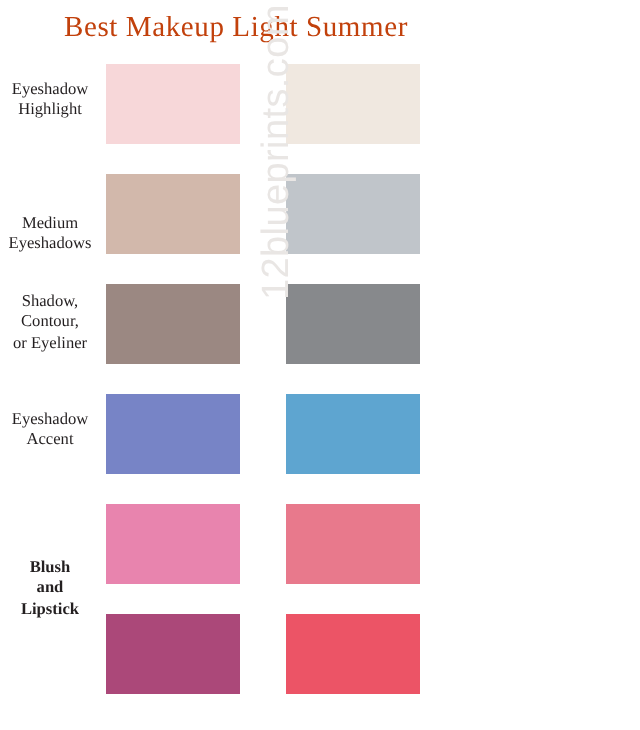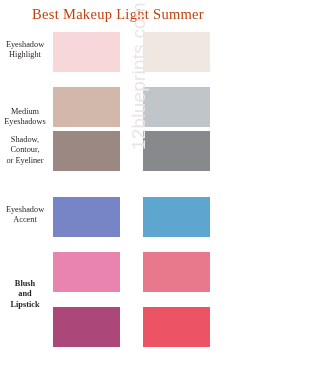--- a/index.html
+++ b/index.html
@@ -97,21 +97,21 @@
       <div class="swatch left" style="background-color: rgb(247, 215, 217);"></div>
       <div class="swatch right" style="background-color: rgb(240, 232, 224);"></div>
     </div>
 
     <div class="row" style="top:55px;">
       <div class="label" style="top:20px;">Medium<br>Eyeshadows</div>
       <div class="swatch left" style="background-color: rgb(210, 184, 171);"></div>
       <div class="swatch right" style="background-color: rgb(192, 197, 202);"></div>
     </div>
 
-    <div class="row" style="top:99px;">
+    <div class="row" style="top:110px;">
       <div class="label" style="top:4px;">Shadow,<br>Contour,<br>or Eyeliner</div>
       <div class="swatch left" style="background-color: rgb(155, 136, 130);"></div>
       <div class="swatch right" style="background-color: rgb(135, 137, 140);"></div>
     </div>
 
     <div class="row" style="top:165px;">
       <div class="label" style="top:8px;">Eyeshadow<br>Accent</div>
       <div class="swatch left" style="background-color: rgb(119, 132, 198);"></div>
       <div class="swatch right" style="background-color: rgb(94, 165, 208);"></div>
     </div>

